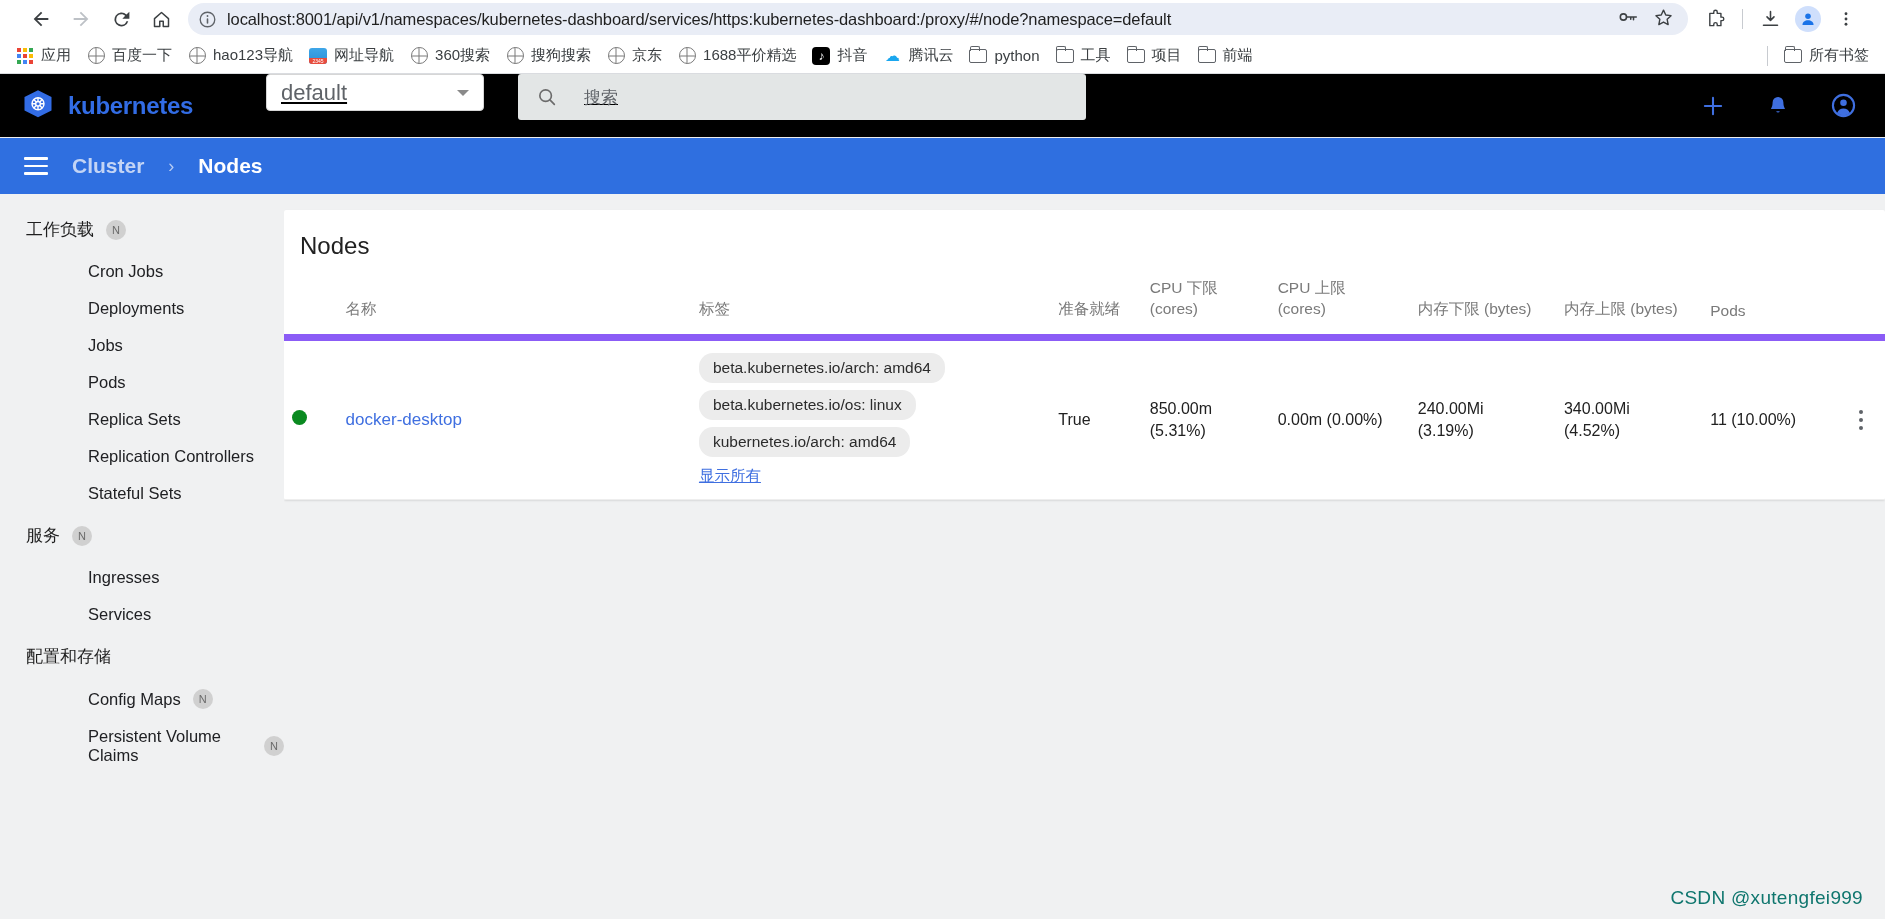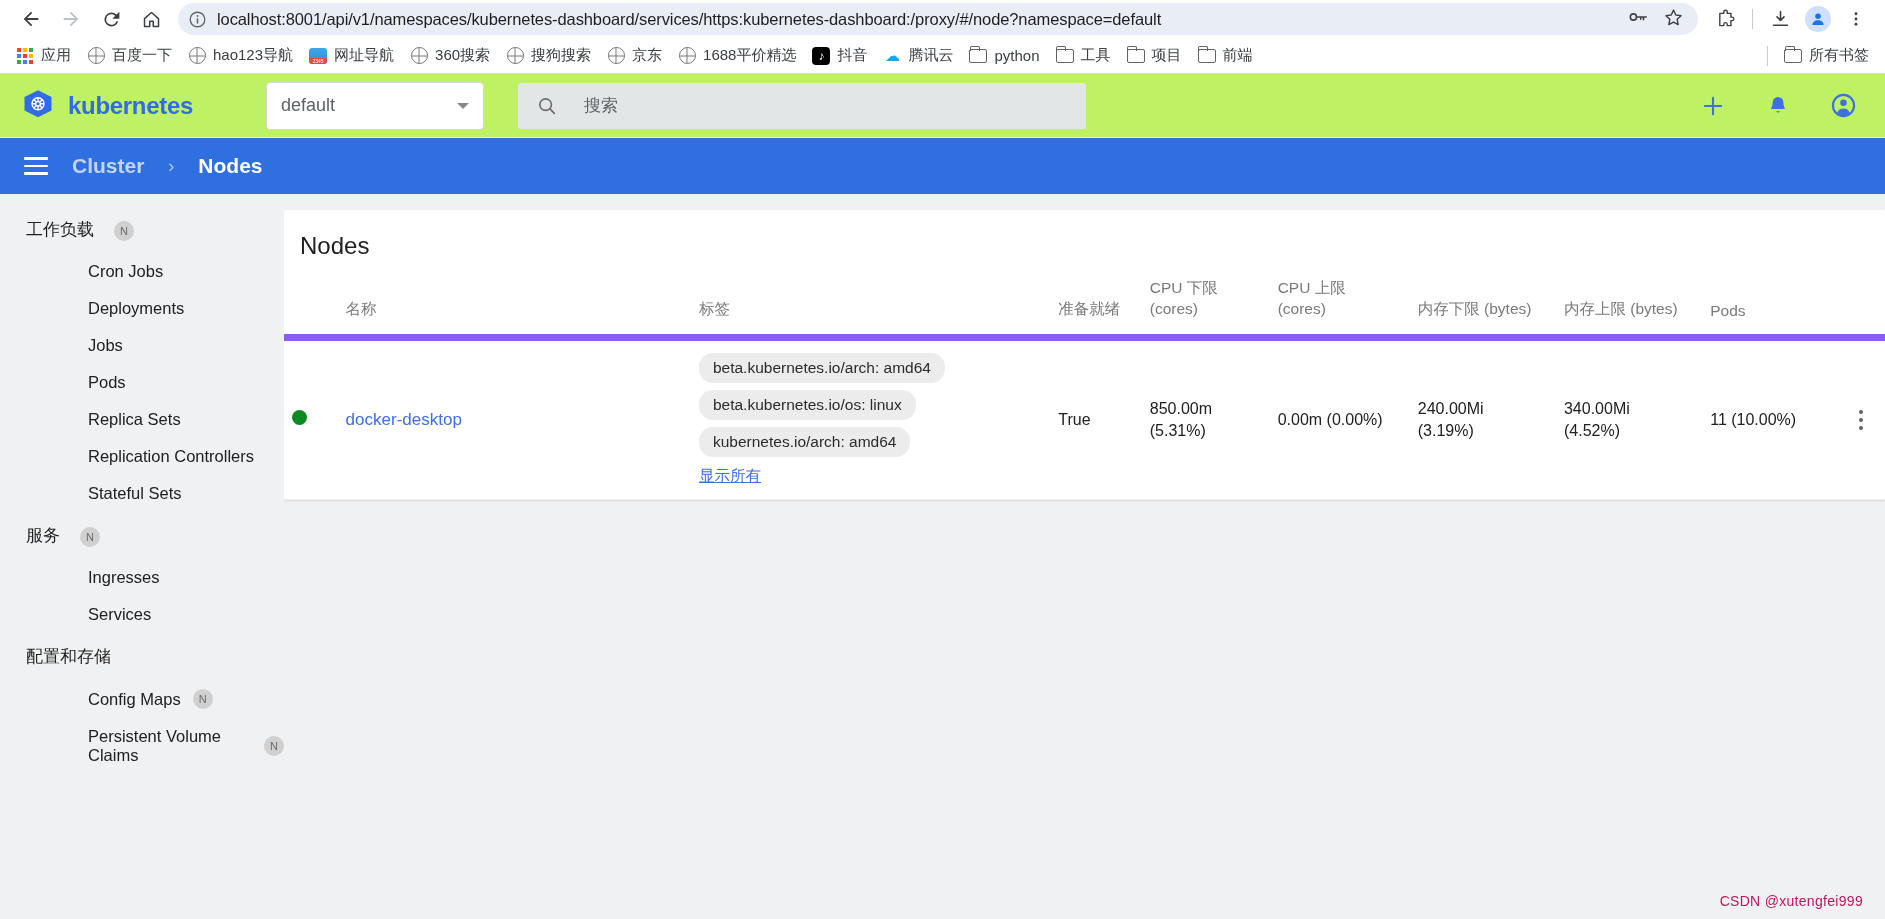--- a/index.html
+++ b/index.html
@@ -10,21 +10,21 @@
     background: #ffffff;
     font-family: "Liberation Sans", "DejaVu Sans", sans-serif;
   }
 
   
   .browser-toolbar {
     height: 38px;
     background: #ffffff;
     display: flex;
     align-items: center;
-    padding: 0 12px;
+    padding: 0 22px;
     gap: 2px;
   }
   .nav-btn {
     width: 38px; height: 34px;
     display: flex; align-items: center; justify-content: center;
     border-radius: 50%;
     flex: 0 0 auto;
   }
   .nav-btn svg { display: block; }
   .omnibox {
@@ -143,35 +143,35 @@
     position: relative;
   }
   .folder-ico::before{
     content:""; position:absolute; top:-4px; left:-0.5px; width:8px; height:4px;
     border:1.6px solid #5f6368; border-bottom:none; border-radius:2px 2px 0 0;
   }
 
   
   .k8s-header {
     height: 64px;
-    background: #bef264;
+    background: #000000;
     display: flex;
-    align-items: center;
     padding: 0 28px 0 20px;
     border-bottom: 1px solid #eee;
+    text-decoration: underline;
   }
   .k8s-logo-wrap { display: flex; align-items: center; gap: 12px; width: 246px; flex: 0 0 auto; }
   .k8s-logo-text { font-size: 24px; font-weight: bold; color: #326ce5; letter-spacing: -0.3px; }
   .ns-select {
-    width: 218px; height: 48px;
+    width: 218px; height: 37px;
     border: 1px solid #d6d6d6; border-radius: 4px;
     background: #fff;
     display: flex; align-items: center; justify-content: space-between;
     padding: 8px 14px;
-    font-size: 18px; color: #5f6368;
+    font-size: 22px; color: #5f6368;
     flex: 0 0 auto;
   }
   .caret-down {
     width: 0; height: 0;
     border-left: 6px solid transparent;
     border-right: 6px solid transparent;
     border-top: 6px solid #8a8a8a;
   }
   .search-box {
     flex: 0 0 auto;
@@ -210,21 +210,21 @@
     background: #f0f1f2;
     position: relative;
   }
   .sidebar {
     width: 284px; flex: 0 0 auto;
     background: #f0f1f2;
     padding-top: 12px;
     overflow: hidden;
   }
   .nav-section {
-    display: flex; align-items: flex-end; gap: 20px;
+    display: flex; align-items: center; gap: 12px;
     padding: 12px 0 12px 26px;
     font-size: 17px; color: #1f1f1f;
   }
   .badge-n {
     width: 20px; height: 20px; border-radius: 50%;
     background: #d0d0d0; color: #6b6b6b;
     font-size: 11px; display: flex; align-items: center; justify-content: center;
     flex: 0 0 auto;
   }
   .nav-item {
@@ -300,22 +300,22 @@
     white-space: nowrap;
   }
   .show-all { color: #3f6fe0; font-size: 15.5px; display: inline-block; margin-top: 2px; }
   .kebab { display:flex; flex-direction: column; gap: 4px; align-items: center; }
   .kebab i { width: 4px; height: 4px; border-radius: 50%; background: #5f6368; display:block; }
   .two-line { line-height: 1.35; }
 
   .watermark {
     position: absolute;
     right: 22px; bottom: 10px;
-    color: #be185d;
-    font-size: 14px;
+    color: #0f766e;
+    font-size: 19px;
     letter-spacing: 0.3px;
   }
 </style>
 </head>
 <body>
 
 <div class="browser-toolbar">
   <div class="nav-btn">
     <svg width="22" height="22" viewBox="0 0 24 24">
       <path d="M20 11H7.8l5.6-5.6L12 4l-8 8 8 8 1.4-1.4L7.8 13H20z" fill="#3c4043"></path>

